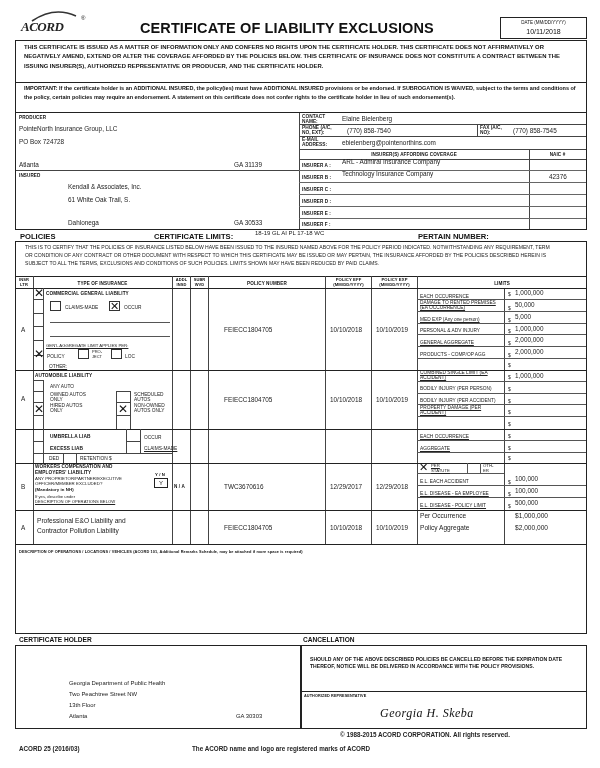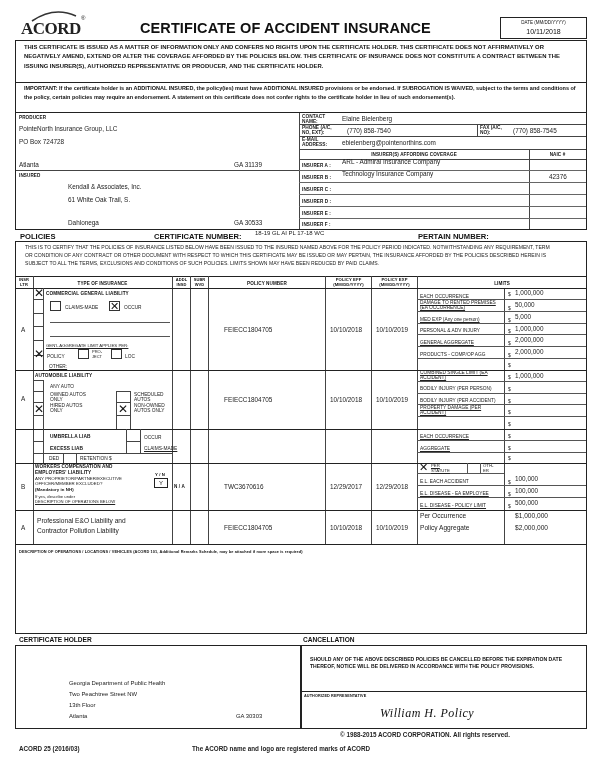--- a/index.html
+++ b/index.html
@@ -16,24 +16,24 @@
   .cb { position: absolute; width: 11px; height: 10px; border: 1px solid #333; background: #fff; font-size: 11px; line-height: 8px; text-align: center; font-weight: normal; }
   .underl { text-decoration: underline; }
 </style>
 </head>
 <body>
 
 <div class="abs" style="left:18px;top:8px;width:70px;height:30px;">
   <svg width="70" height="30" style="position:absolute;left:0;top:0;">
     <path d="M14 13 Q36 -2 58 8" stroke="#333" stroke-width="1.6" fill="none"></path>
   </svg>
-  <span style="position:absolute;left:3px;top:11px;font-family:'Liberation Serif',serif;font-weight:bold;font-size:17px;color:#222;letter-spacing:-0.5px;">ACORD</span>
+  <span style="position:absolute;left:3px;top:11px;font-family:'Liberation Serif',serif;font-style:italic;font-weight:bold;font-size:13px;color:#222;letter-spacing:-0.5px;">ACORD</span>
   <span style="position:absolute;left:63px;top:7px;font-size:6px;">®</span>
 </div>
-<div class="abs bold" style="left:140px;top:20px;font-size:14.5px;letter-spacing:0.1px;">CERTIFICATE OF ACCIDENT INSURANCE</div>
+<div class="abs bold" style="left:140px;top:20px;font-size:14.5px;letter-spacing:0.1px;">CERTIFICATE OF LIABILITY EXCLUSIONS</div>
 <div class="abs b" style="left:500px;top:17px;width:87px;height:22px;border-width:1.3px;">
   <div style="font-size:4.5px;text-align:center;margin-top:2px;">DATE (MM/DD/YYYY)</div>
   <div style="font-size:7px;text-align:center;margin-top:3px;">10/11/2018</div>
 </div>
 
 <div class="abs b" style="left:15px;top:40px;width:572px;height:43px;border-width:1.3px;padding:2px 8px;">
   <div class="bold" style="font-size:5.9px;line-height:9.4px;">THIS CERTIFICATE IS ISSUED AS A MATTER OF INFORMATION ONLY AND CONFERS NO RIGHTS UPON THE CERTIFICATE HOLDER. THIS CERTIFICATE DOES NOT AFFIRMATIVELY OR NEGATIVELY AMEND, EXTEND OR ALTER THE COVERAGE AFFORDED BY THE POLICIES BELOW. THIS CERTIFICATE OF INSURANCE DOES NOT CONSTITUTE A CONTRACT BETWEEN THE ISSUING INSURER(S), AUTHORIZED REPRESENTATIVE OR PRODUCER, AND THE CERTIFICATE HOLDER.</div>
 </div>
 <div class="abs" style="left:15px;top:83px;width:572px;height:29px;border-left:1.3px solid #222;border-right:1.3px solid #222;padding:1px 8px;">
   <div class="bold" style="font-size:5.5px;line-height:8.5px;">IMPORTANT: If the certificate holder is an ADDITIONAL INSURED, the policy(ies) must have ADDITIONAL INSURED provisions or be endorsed. If SUBROGATION IS WAIVED, subject to the terms and conditions of the policy, certain policies may require an endorsement. A statement on this certificate does not confer rights to the certificate holder in lieu of such endorsement(s).</div>
@@ -100,21 +100,21 @@
       <span class="abs val" style="left:43px;top:1px;"></span>
     </div>
     <div class="abs" style="left:0;top:70px;width:287px;height:10px;">
       <span class="abs tiny" style="left:3px;top:3px;">INSURER F :</span>
       <span class="abs val" style="left:43px;top:0px;"></span>
     </div>
   </div>
 </div>
 
 <div class="abs bold" style="left:20px;top:232px;font-size:7.6px;">POLICIES</div>
-<div class="abs bold" style="left:154px;top:232px;font-size:7.6px;">CERTIFICATE NUMBER:</div>
+<div class="abs bold" style="left:154px;top:232px;font-size:7.6px;">CERTIFICATE LIMITS:</div>
 <div class="abs val" style="left:255px;top:230px;font-size:6px;">18-19 GL AI PL 17-18 WC</div>
 <div class="abs bold" style="left:418px;top:232px;font-size:7.6px;">PERTAIN NUMBER:</div>
 
 <div class="abs b" style="left:15px;top:241px;width:572px;height:304px;border-width:1.3px;">
   <div class="abs" style="left:9px;top:2px;width:530px;font-size:5.1px;line-height:7.8px;color:#222;">THIS IS TO CERTIFY THAT THE POLICIES OF INSURANCE LISTED BELOW HAVE BEEN ISSUED TO THE INSURED NAMED ABOVE FOR THE POLICY PERIOD INDICATED. NOTWITHSTANDING ANY REQUIREMENT, TERM OR CONDITION OF ANY CONTRACT OR OTHER DOCUMENT WITH RESPECT TO WHICH THIS CERTIFICATE MAY BE ISSUED OR MAY PERTAIN, THE INSURANCE AFFORDED BY THE POLICIES DESCRIBED HEREIN IS SUBJECT TO ALL THE TERMS, EXCLUSIONS AND CONDITIONS OF SUCH POLICIES. LIMITS SHOWN MAY HAVE BEEN REDUCED BY PAID CLAIMS.</div>
   <div class="hl" style="top:34px;border-color:#222;"></div>
 
   <div class="abs" style="left:17px;top:34px;bottom:0;border-left:1px solid #444;"></div>
   <div class="abs" style="left:156px;top:34px;bottom:0;border-left:1px solid #444;"></div>
   <div class="abs" style="left:174px;top:34px;bottom:0;border-left:1px solid #444;"></div>
@@ -346,18 +346,18 @@
   <div class="abs val" style="left:53px;top:56px;font-size:5.9px;">13th Floor</div>
   <div class="abs val" style="left:53px;top:67px;font-size:5.9px;">Atlanta</div>
   <div class="abs val" style="left:220px;top:67px;font-size:5.9px;">GA  30303</div>
 </div>
 
 <div class="abs bold" style="left:303px;top:636px;font-size:6.6px;">CANCELLATION</div>
 <div class="abs b" style="left:301px;top:645px;width:286px;height:84px;border-width:1.3px;">
   <div class="abs bold" style="left:8px;top:10px;width:262px;font-size:5.1px;line-height:7px;">SHOULD ANY OF THE ABOVE DESCRIBED POLICIES BE CANCELLED BEFORE THE EXPIRATION DATE THEREOF, NOTICE WILL BE DELIVERED IN ACCORDANCE WITH THE POLICY PROVISIONS.</div>
   <div class="abs" style="left:0;right:0;top:45px;border-top:1px solid #222;"></div>
   <div class="abs tiny" style="left:2px;top:48px;font-size:3.8px;">AUTHORIZED REPRESENTATIVE</div>
-  <div class="abs" style="left:78px;top:60px;font-family:'Liberation Serif',serif;font-style:italic;font-size:12px;color:#111;letter-spacing:0.5px;">William H. Policy</div>
+  <div class="abs" style="left:78px;top:60px;font-family:'Liberation Serif',serif;font-style:italic;font-size:12px;color:#111;letter-spacing:0.5px;">Georgia H. Skeba</div>
 </div>
 
 <div class="abs bold" style="left:340px;top:731px;font-size:6.3px;color:#222;">© 1988-2015 ACORD CORPORATION.  All rights reserved.</div>
 <div class="abs bold" style="left:19px;top:745px;font-size:6.3px;color:#222;">ACORD 25 (2016/03)</div>
 <div class="abs bold" style="left:192px;top:745px;font-size:6.3px;color:#222;">The ACORD name and logo are registered marks of ACORD</div>
 
 </body></html>

